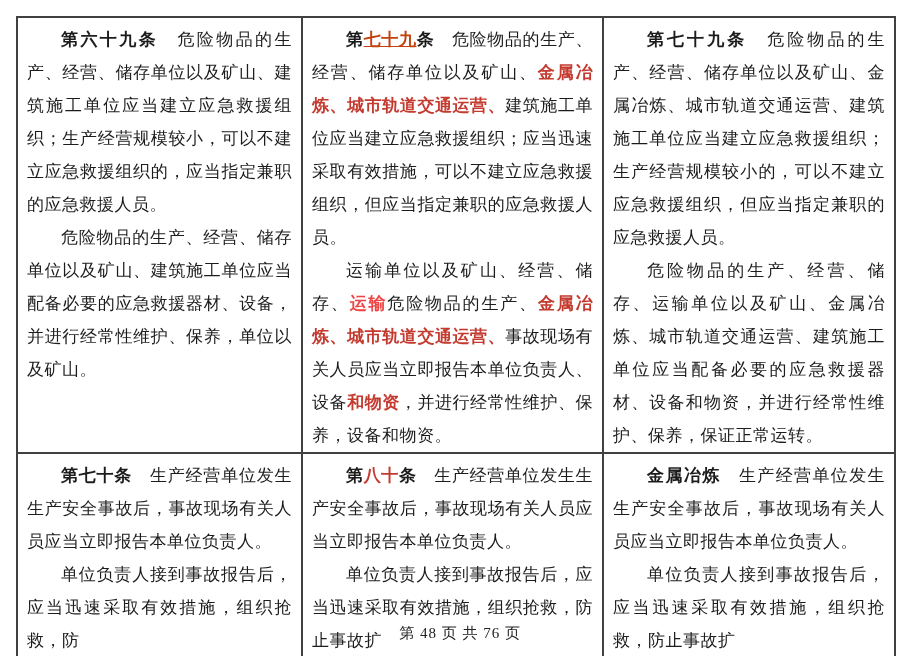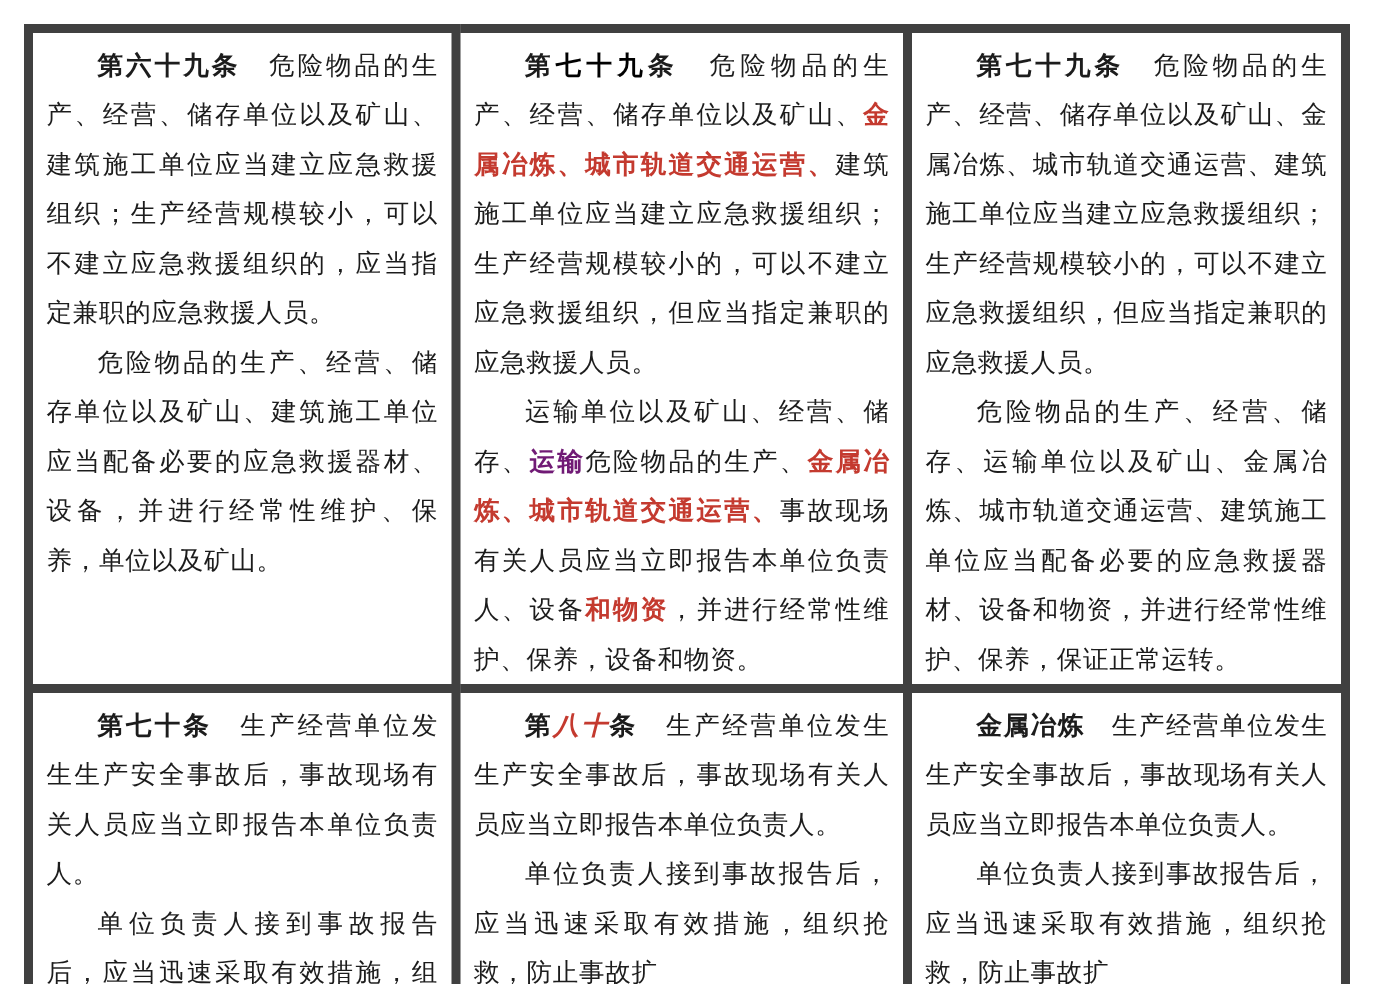--- a/index.html
+++ b/index.html
@@ -21,21 +21,21 @@
     top: 16px;
     width: 878px;
     border-collapse: collapse;
     table-layout: fixed;
     background: #ffffff;
   }
   table.law-table col.c1 { width: 285px; }
   table.law-table col.c2 { width: 301px; }
   table.law-table col.c3 { width: 292px; }
   table.law-table td {
-    border: 6px solid #404040;
+    border: 2px solid #404040;
     vertical-align: top;
     padding: 0;
     overflow: hidden;
   }
   tr.row-1 td { height: 365px; }
   tr.row-2 td { height: 165px; }
   .cell-inner {
     padding: 5px 9px 0 9px;
     height: 100%;
     box-sizing: border-box;
@@ -76,46 +76,47 @@
     <tbody>
         <tr class="row-1">
           <td>
             <div class="cell-inner">
               <p><span class="b">第六十九条</span><span>　危险物品的生产、经营、储存单位以及矿山、建筑施工单位应当建立应急救援组织；生产经营规模较小，可以不建立应急救援组织的，应当指定兼职的应急救援人员。</span></p>
               <p><span>危险物品的生产、经营、储存单位以及矿山、建筑施工单位应当配备必要的应急救援器材、设备，并进行经常性维护、保养，单位以及矿山。</span></p>
             </div>
           </td>
           <td>
             <div class="cell-inner">
-              <p><span class="b">第</span><span class="b" style="color: #000000;">七十九</span><span class="b">条</span><span>　危险物品的生产、经营、储存单位以及矿山、</span><span class="b" style="color: rgb(196, 58, 47);">金属冶炼、城市轨道交通运营、</span><span>建筑施工单位应当建立应急救援组织；生产经营规模较小的，可以不建立应急救援组织，但应当指定兼职的应急救援人员。</span></p>
-              <p><span>运输单位以及矿山、经营、储存、</span><span class="b" style="color: #701a75;">运输</span><span>危险物品的生产、</span><span class="b" style="color: rgb(196, 58, 47);">金属冶炼、城市轨道交通运营、</span><span>事故现场有关人员应当立即报告本单位负责人、设备</span><span class="b" style="color: rgb(196, 58, 47);">和物资</span><span>，并进行经常性维护、保养，设备和物资。</span></p>
+              <p><span class="b">第</span><span class="b" style="color: #c2410c; text-decoration: underline;">七十九</span><span class="b">条</span><span>　危险物品的生产、经营、储存单位以及矿山、</span><span class="b" style="color: rgb(196, 58, 47);">金属冶炼、城市轨道交通运营、</span><span>建筑施工单位应当建立应急救援组织；应当迅速采取有效措施，可以不建立应急救援组织，但应当指定兼职的应急救援人员。</span></p>
+              <p><span>运输单位以及矿山、经营、储存、</span><span class="b" style="color: #ef4444;">运输</span><span>危险物品的生产、</span><span class="b" style="color: rgb(196, 58, 47);">金属冶炼、城市轨道交通运营、</span><span>事故现场有关人员应当立即报告本单位负责人、设备</span><span class="b" style="color: rgb(196, 58, 47);">和物资</span><span>，并进行经常性维护、保养，设备和物资。</span></p>
             </div>
           </td>
           <td>
             <div class="cell-inner">
               <p><span class="b">第七十九条</span><span>　危险物品的生产、经营、储存单位以及矿山、金属冶炼、城市轨道交通运营、建筑施工单位应当建立应急救援组织；生产经营规模较小的，可以不建立应急救援组织，但应当指定兼职的应急救援人员。</span></p>
               <p><span>危险物品的生产、经营、储存、运输单位以及矿山、金属冶炼、城市轨道交通运营、建筑施工单位应当配备必要的应急救援器材、设备和物资，并进行经常性维护、保养，保证正常运转。</span></p>
             </div>
           </td>
         </tr>
         <tr class="row-2">
           <td>
             <div class="cell-inner">
               <p><span class="b">第七十条</span><span>　生产经营单位发生生产安全事故后，事故现场有关人员应当立即报告本单位负责人。</span></p>
               <p><span>单位负责人接到事故报告后，应当迅速采取有效措施，组织抢救，防</span></p>
             </div>
           </td>
           <td>
             <div class="cell-inner">
-              <p><span class="b">第</span><span class="b" style="color: rgb(196, 58, 47); font-style: italic;">八十</span><span class="b">条</span><span>　生产经营单位发生生产安全事故后，事故现场有关人员应当立即报告本单位负责人。</span></p>
+              <p><span class="b">第</span><span class="b" style="color: rgb(196, 58, 47);">八十</span><span class="b">条</span><span>　生产经营单位发生生产安全事故后，事故现场有关人员应当立即报告本单位负责人。</span></p>
               <p><span>单位负责人接到事故报告后，应当迅速采取有效措施，组织抢救，防止事故扩</span></p>
             </div>
           </td>
           <td>
             <div class="cell-inner">
               <p><span class="b">金属冶炼</span><span>　生产经营单位发生生产安全事故后，事故现场有关人员应当立即报告本单位负责人。</span></p>
               <p><span>单位负责人接到事故报告后，应当迅速采取有效措施，组织抢救，防止事故扩</span></p>
             </div>
           </td>
         </tr>
       </tbody>
   </table>
+  <div class="footer">第 48 页 共 76 页</div>
 </div>
 
 </body></html>

